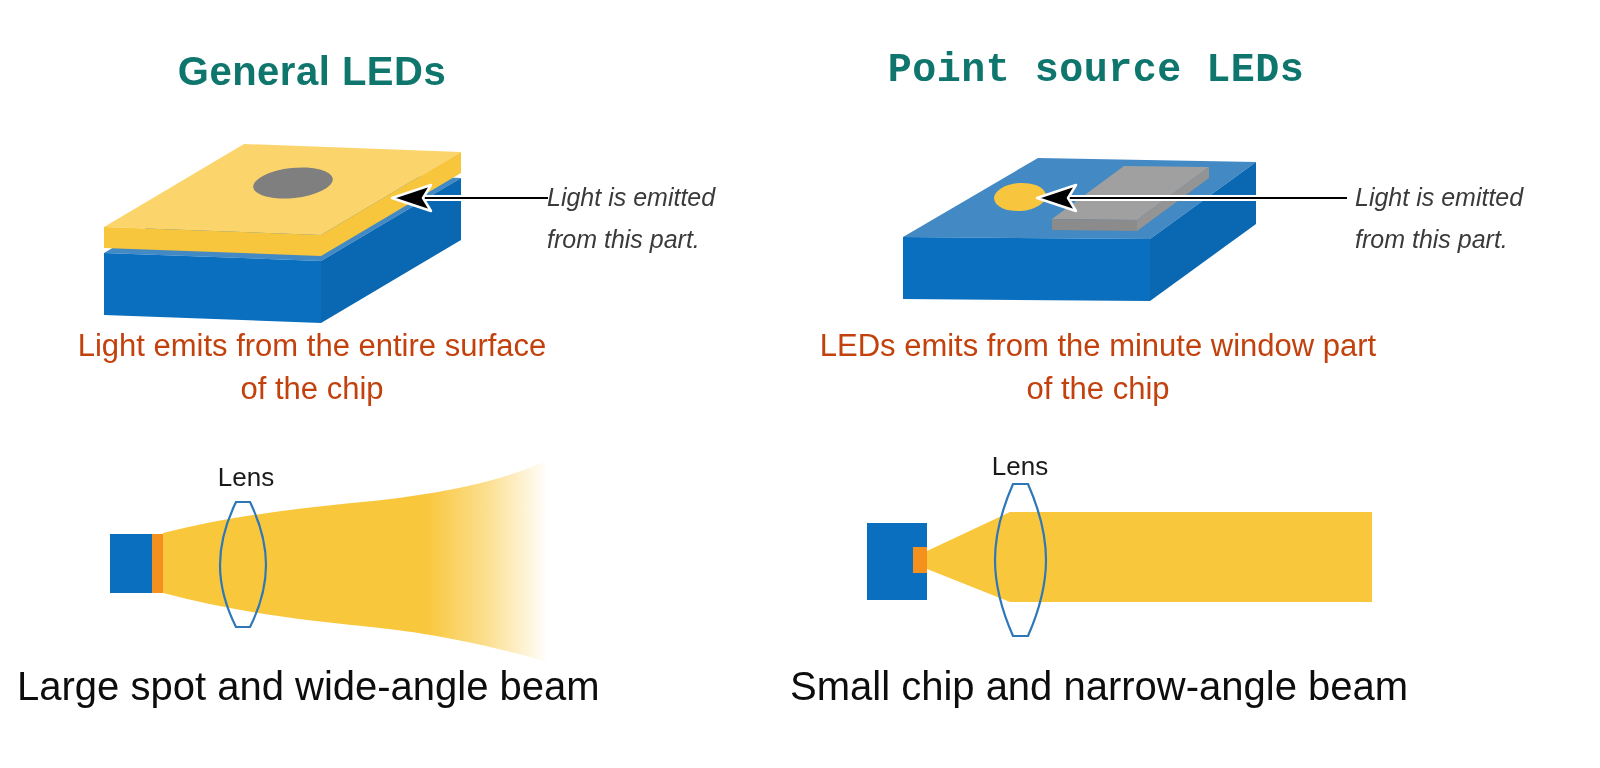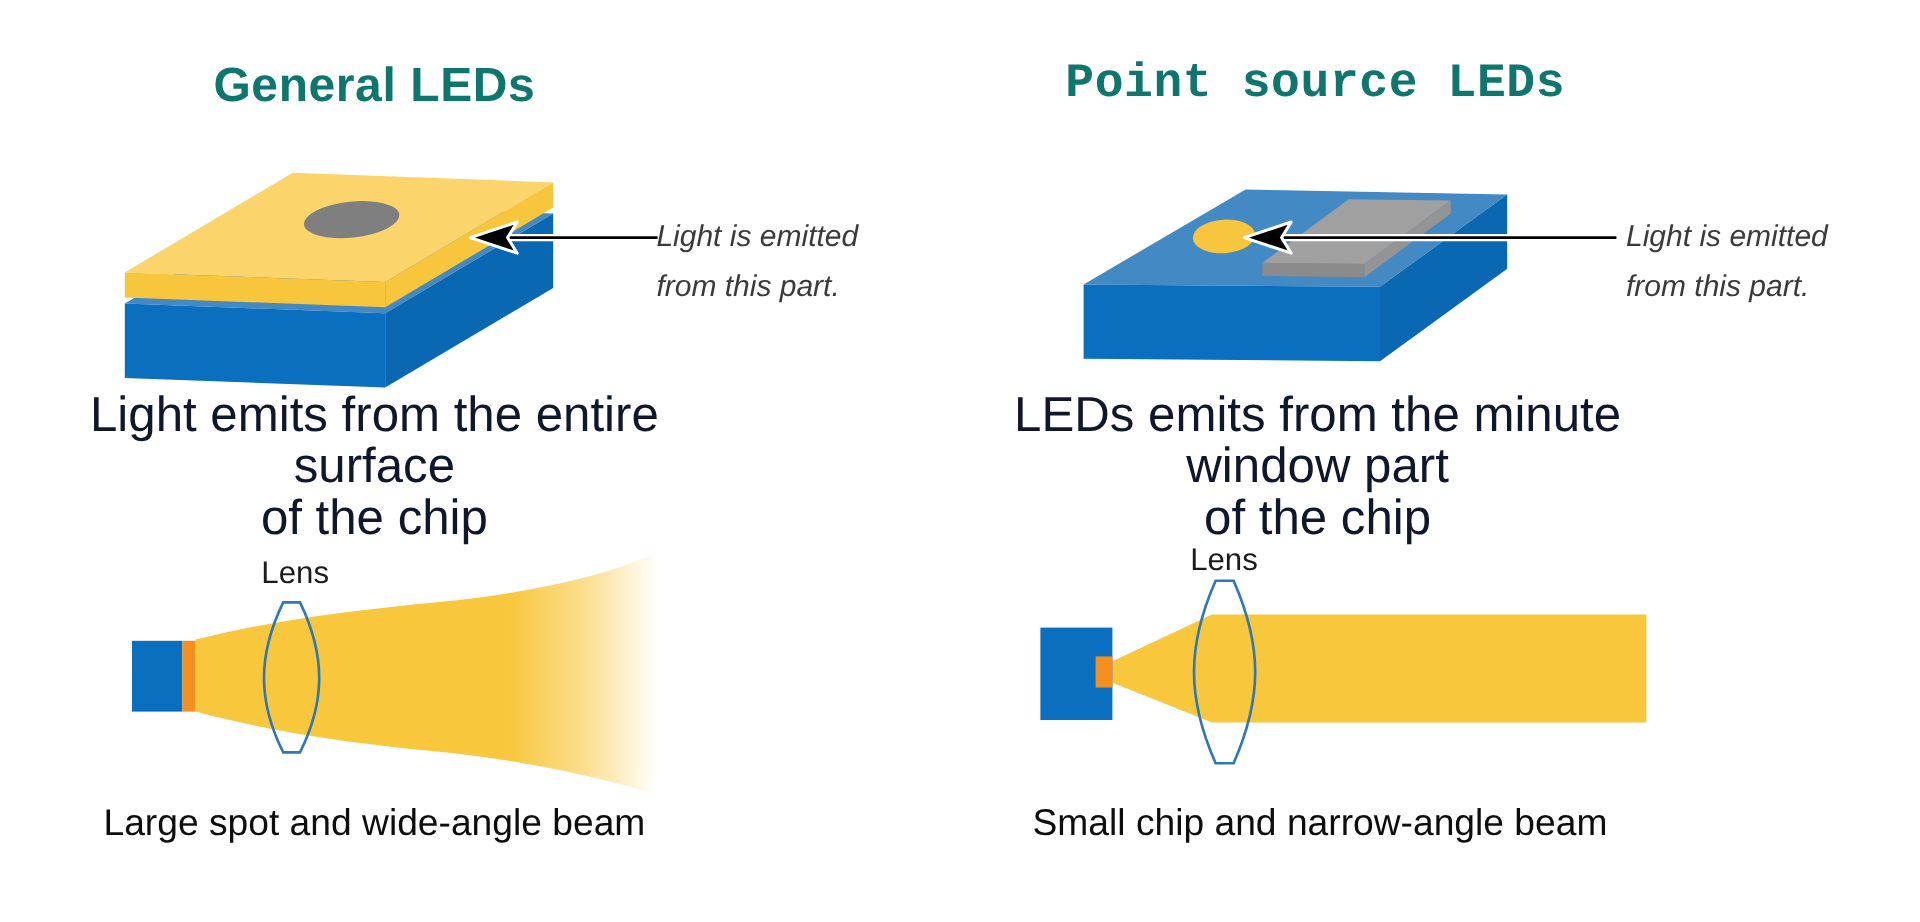--- a/index.html
+++ b/index.html
@@ -6,24 +6,24 @@
   #canvas{
     position:relative;width:1600px;height:768px;background:#ffffff;overflow:hidden;
     font-family:"Liberation Sans","DejaVu Sans",sans-serif;
   }
   .abs{position:absolute;}
   .title{
     font-size:40px;font-weight:bold;color:#0f766e;text-align:center;line-height:46px;
     letter-spacing:0.5px;
   }
   .caption{
-    font-size:41px;color:#0f172a;text-align:center;line-height:43px;
+    font-size:31px;color:#c2410c;text-align:center;line-height:43px;
   }
   .beam-caption{
-    font-size:31px;color:#0d0d0d;text-align:center;line-height:36px;
+    font-size:40px;color:#0d0d0d;text-align:left;line-height:36px;
   }
   .annotation{
     font-size:25px;color:#3a3a3a;line-height:42px;text-align:left;font-style:italic;
   }
   .lens-label{
     font-size:26px;color:#1a1a1a;text-align:center;line-height:28px;
   }
   svg{display:block;overflow:visible;}
 </style>
 </head>

